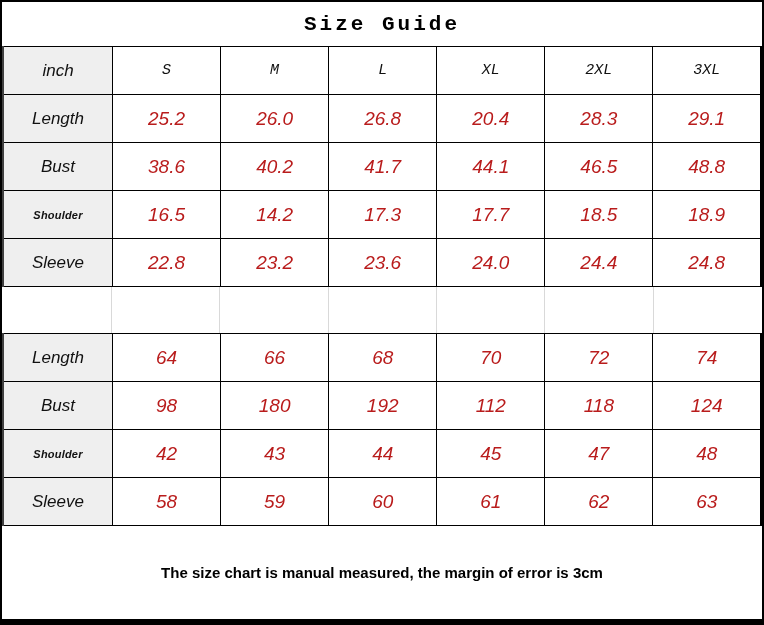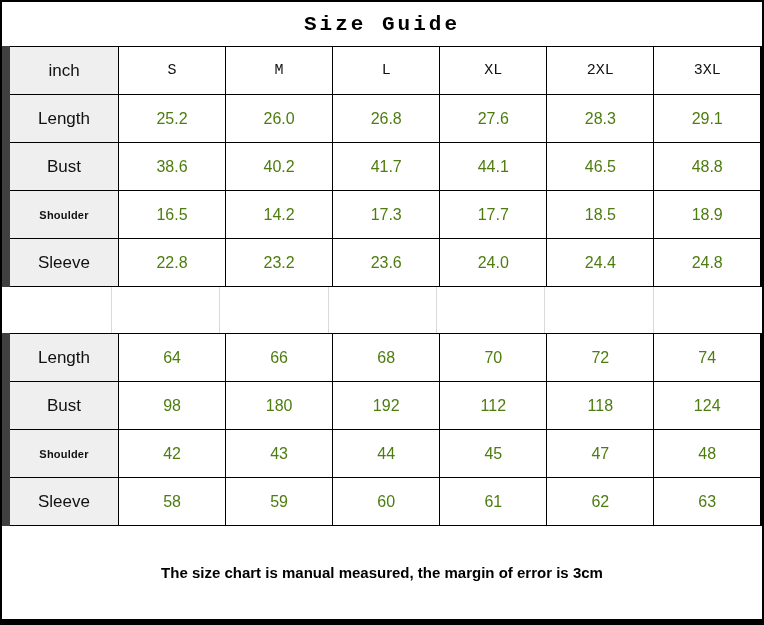--- a/index.html
+++ b/index.html
@@ -9,39 +9,39 @@
     border-bottom:6px solid #000;
     display:flex;flex-direction:column;overflow:hidden;background:#fff;
   }
   .title-row{
     flex:0 0 44px;display:flex;align-items:center;justify-content:center;
     font-family:"Liberation Mono","DejaVu Sans Mono",monospace;
     font-weight:700;font-size:21px;letter-spacing:3px;color:#000;
   }
   table.size-table{
     border-collapse:collapse;table-layout:fixed;width:100%;
-    border-left:8px solid #404040;border-right:2px solid #000;
+    border-left:2px solid #404040;border-right:2px solid #000;font-style:italic;
   }
   table.size-table td{
     border:1.5px solid #000;height:47px;padding:0;margin:0;
     text-align:center;vertical-align:middle;
   }
   td.label-cell, td.unit-cell{
     width:108px;background:#efefef;
     font-family:"Liberation Sans","DejaVu Sans",sans-serif;
     font-size:17px;color:#111;
   }
   td.label-cell.bold{font-weight:700;font-size:11px;letter-spacing:.2px;}
   td.size-cell{
     font-family:"Liberation Mono","DejaVu Sans Mono",monospace;
     font-size:15px;color:#111;background:#fff;
   }
   td.value-cell{
     font-family:"Liberation Sans","DejaVu Sans",sans-serif;
-    font-size:16px;color:#4d7c0f;background:#fff;
+    font-size:19px;color:#b91c1c;background:#fff;
   }
   .spacer-row{
     flex:0 0 46px;display:grid;grid-template-columns:110px repeat(6,1fr);
     background:#fff;
   }
   .spacer-cell{border-right:1.5px solid #d9d9d9;}
   .spacer-cell:last-child{border-right:none;}
   .footer-row{
     flex:1 1 auto;display:flex;align-items:center;justify-content:center;
     font-family:Liberation Sans, sans-serif;
@@ -64,21 +64,21 @@
           <td class="size-cell">L</td>
           <td class="size-cell">XL</td>
           <td class="size-cell">2XL</td>
           <td class="size-cell">3XL</td>
         </tr>
         <tr>
           <td class="label-cell">Length</td>
           <td class="value-cell">25.2</td>
           <td class="value-cell">26.0</td>
           <td class="value-cell">26.8</td>
-          <td class="value-cell">27.6</td>
+          <td class="value-cell">20.4</td>
           <td class="value-cell">28.3</td>
           <td class="value-cell">29.1</td>
         </tr>
         <tr>
           <td class="label-cell">Bust</td>
           <td class="value-cell">38.6</td>
           <td class="value-cell">40.2</td>
           <td class="value-cell">41.7</td>
           <td class="value-cell">44.1</td>
           <td class="value-cell">46.5</td>

